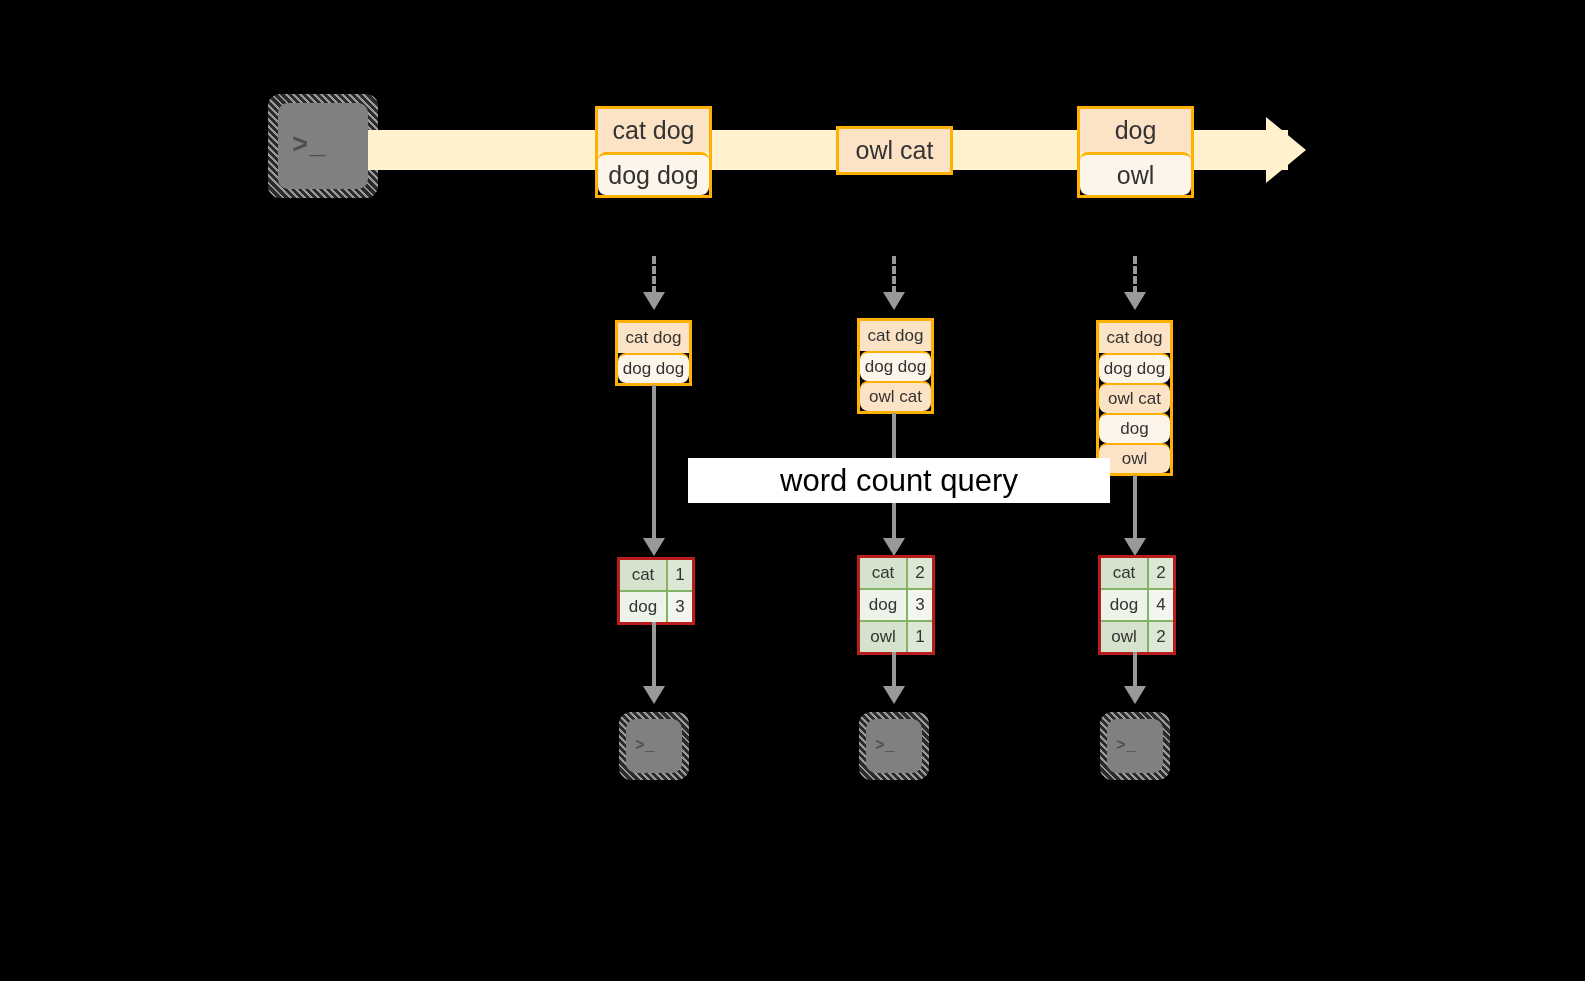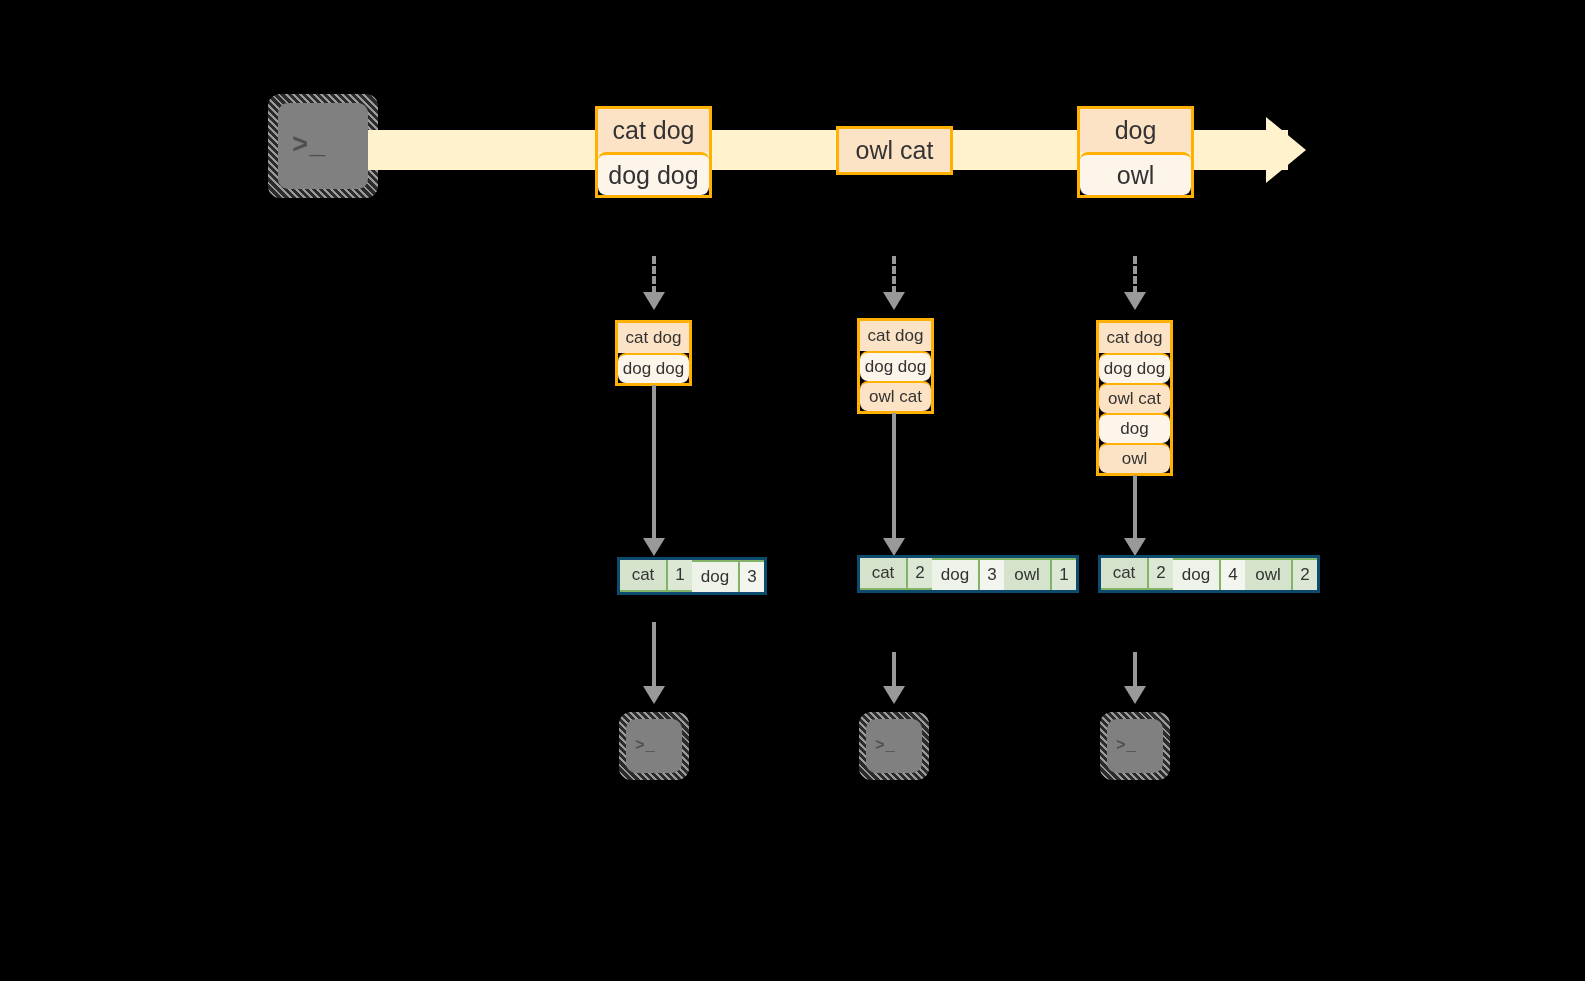--- a/index.html
+++ b/index.html
@@ -87,22 +87,23 @@
 
   
   .ebox.mid { border-width: 3px; }
   .ebox.mid .row { height: 30px; font-size: 17px; }
   .ebox.mid .row + .row { border-top: 2px solid #FFB000; }
 
   
   .gtable {
     position: absolute;
     box-sizing: border-box;
-    border: 3px solid #0c4a6e;
-    display: flex;
+    border: 3px solid #b91c1c;
+    display: flex;
+    flex-direction: column;
     background: #82B366;
   }
   .gtable .grow {
     display: flex;
     height: 30px;
   }
   .gtable .grow + .grow { border-top: 2px solid #82B366; }
   .gtable .gc {
     box-sizing: border-box;
     display: flex;
@@ -208,20 +209,21 @@
 
   <div class="vline" style="left:652px; top:385px; height:155px;"></div>
   <div class="vhead" style="left:643px; top:538px;"></div>
 
   <div class="vline" style="left:892px; top:413px; height:127px;"></div>
   <div class="vhead" style="left:883px; top:538px;"></div>
 
   <div class="vline" style="left:1133px; top:475px; height:65px;"></div>
   <div class="vhead" style="left:1124px; top:538px;"></div>
 
+  <div class="caption" style="left:688px; top:458px; width:422px; height:45px;">word count query</div>
 
   <div class="gtable" style="left:617px; top:557px;">
     <div class="grow shadeA">
       <div class="gc key">cat</div>
       <div class="gc val">1</div>
     </div>
     <div class="grow shadeB">
       <div class="gc key">dog</div>
       <div class="gc val">3</div>
     </div>

